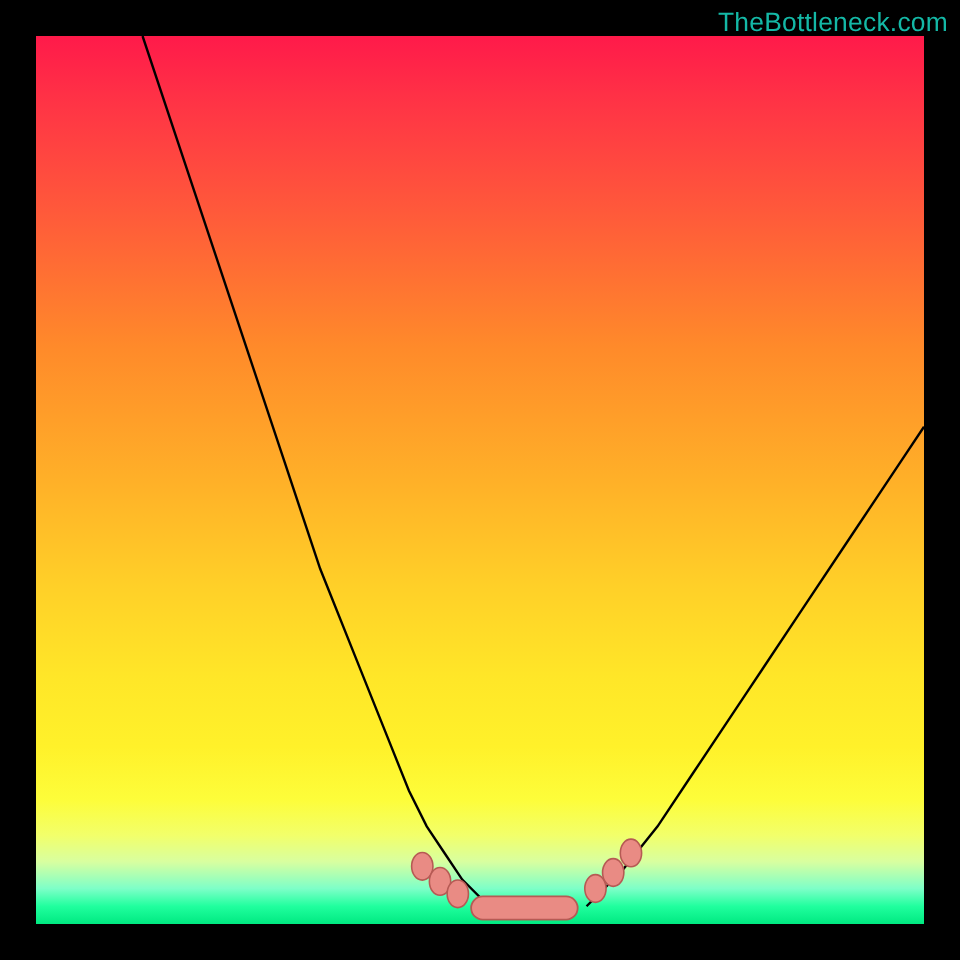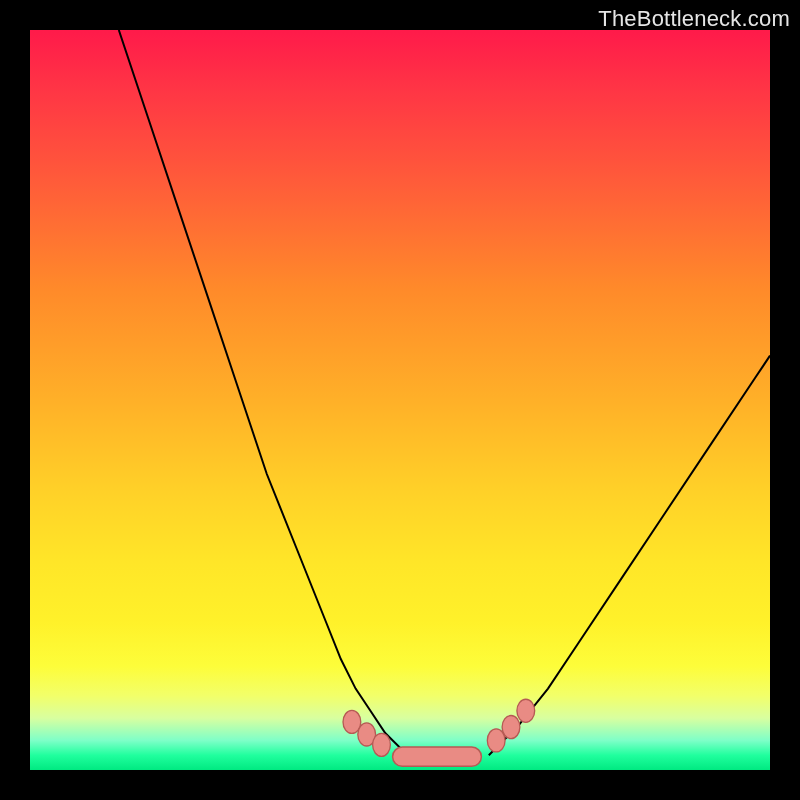--- a/index.html
+++ b/index.html
@@ -46,21 +46,21 @@
     );
   }
   .curves {
     position: absolute;
     inset: 0;
   }
   .attribution {
     position: absolute;
     top: 6px;
     right: 10px;
-    color: #e5e5e5;
+    color: #14b8a6;
     font-size: 22px;
     letter-spacing: 0.2px;
     font-weight: 400;
     user-select: none;
   }
 </style>
 </head>
 <body>
 
 <div class="frame">

